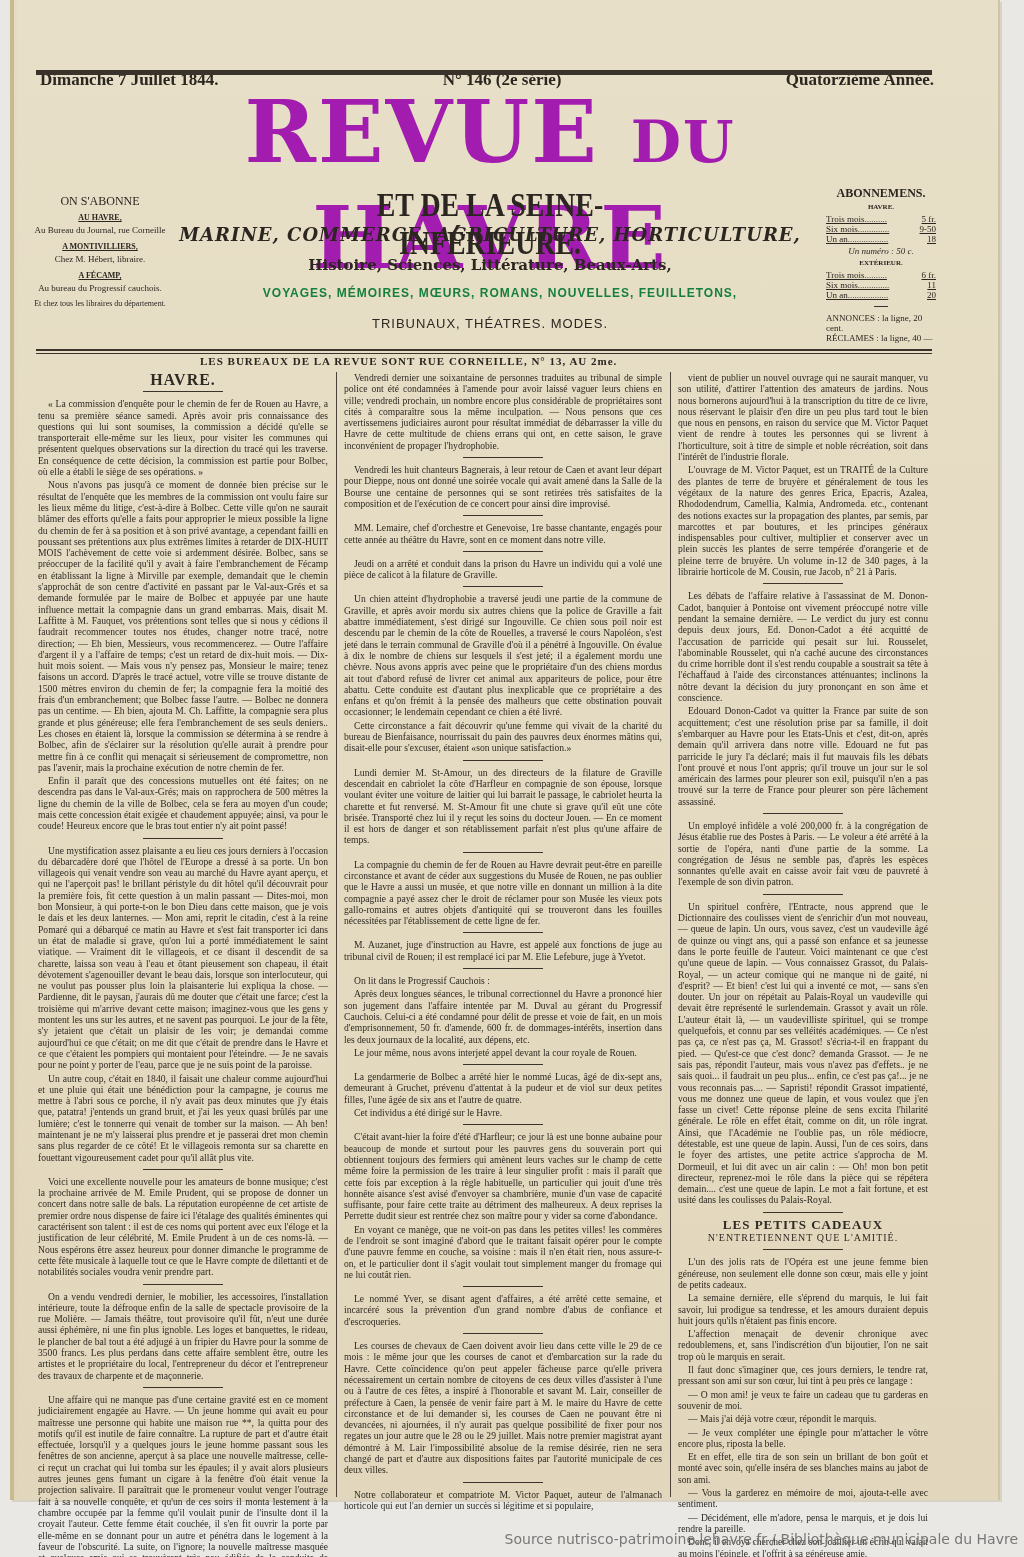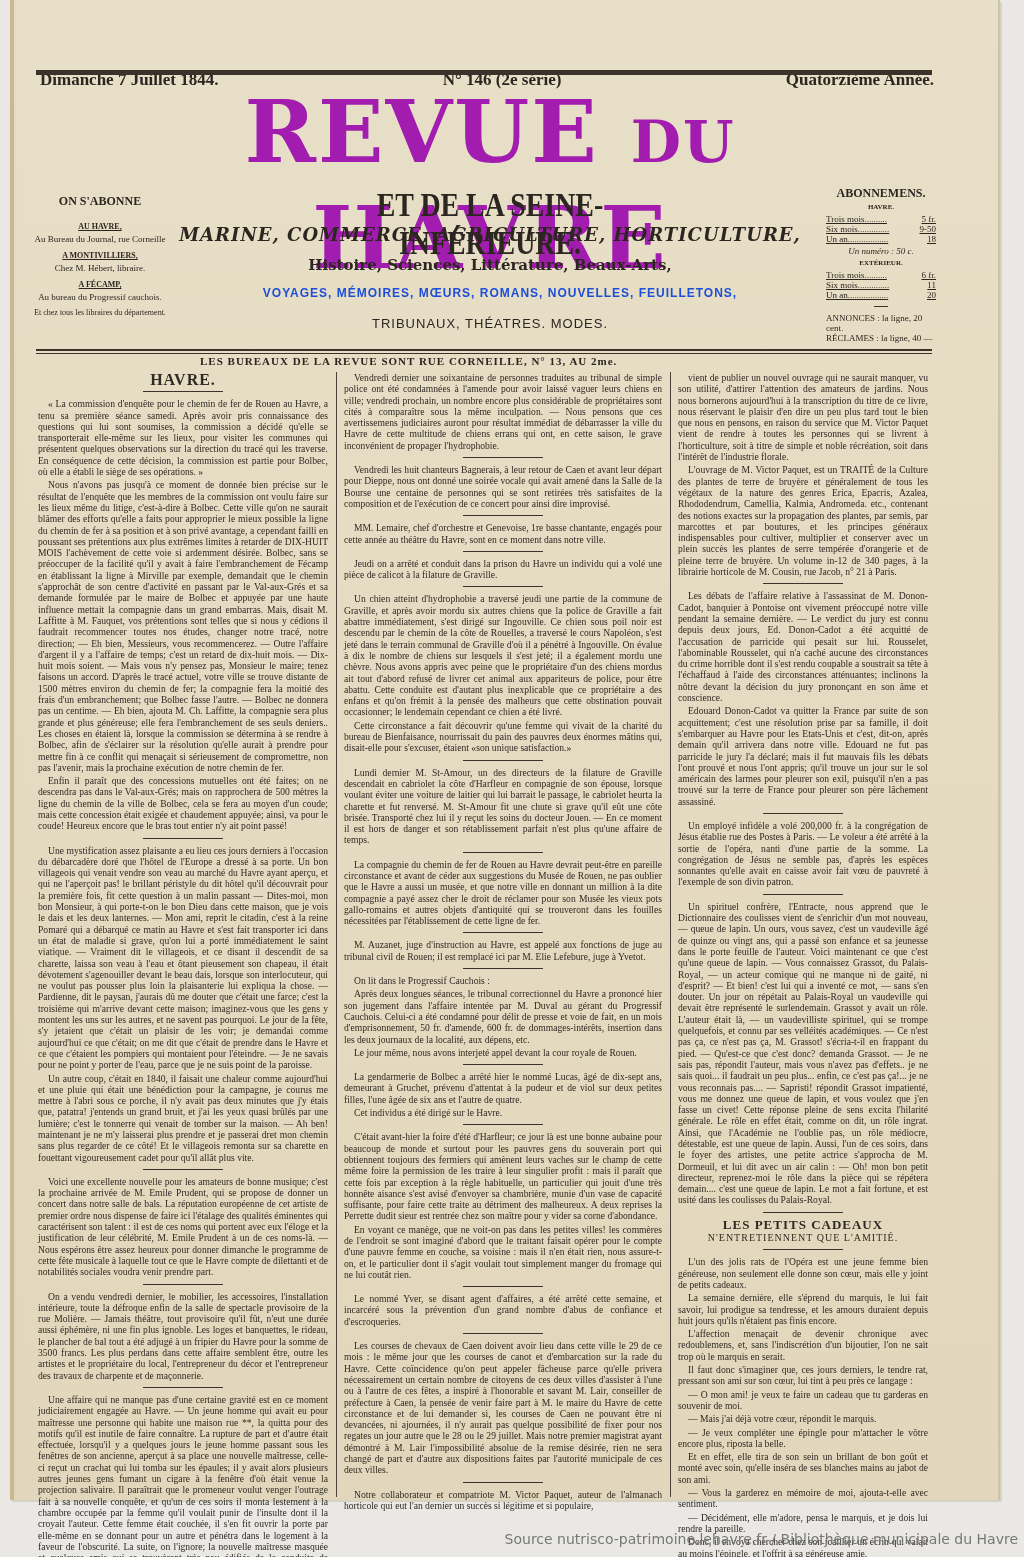--- a/index.html
+++ b/index.html
@@ -9,24 +9,24 @@
     border-right:2px solid #cfc3a6;box-shadow:2px 2px 0 #d8d2c4;}
   .edge{position:absolute;left:10px;top:0;width:4px;height:1500px;background:#c9b98f;}
   .top-line{position:absolute;left:40px;right:90px;top:46px;display:flex;justify-content:space-between;font-weight:bold;font-size:17px;}
   .top-line span{font-family:"Liberation Serif",serif;margin-top:24px;}
   .rule-thick{position:absolute;left:36px;width:896px;top:70px;height:4px;background:#3a332b;border-bottom:1px solid #3a332b;}
   .masthead{position:absolute;left:60px;top:84px;width:860px;text-align:center;font-family:"DejaVu Serif",serif;font-weight:900;font-size:86px;letter-spacing:2px;color:#a21caf;line-height:96px;transform:scaleY(1.0);}
   .masthead .du{font-size:58px;}
   .sub-title{position:absolute;left:260px;width:460px;top:186px;text-align:center;font-family:"Liberation Serif",serif;font-weight:bold;font-size:34px;letter-spacing:0px;transform:scaleX(0.82);transform-origin:center;}
   .topics1{position:absolute;left:150px;width:680px;top:224px;text-align:center;font-family:"DejaVu Serif",serif;font-weight:bold;font-style:italic;font-size:18px;letter-spacing:1px;}
   .topics2{position:absolute;left:260px;width:460px;top:256px;text-align:center;font-family:"DejaVu Serif",serif;font-weight:bold;font-size:15px;}
-  .topics3{position:absolute;left:180px;width:640px;top:286px;text-align:center;font-family:"Liberation Sans",sans-serif;font-weight:bold;font-size:12px;letter-spacing:1px;color:#1d4ed8;}
+  .topics3{position:absolute;left:180px;width:640px;top:286px;text-align:center;font-family:"Liberation Sans",sans-serif;font-weight:bold;font-size:12px;letter-spacing:1px;color:#15803d;}
   .topics4{position:absolute;left:260px;width:460px;top:316px;text-align:center;font-family:"Liberation Sans",sans-serif;font-size:13px;letter-spacing:1px;}
   .abonne{position:absolute;left:30px;top:195px;width:140px;text-align:center;font-size:9px;line-height:12px;}
-  .abonne .h{font-weight:bold;font-size:12px;margin-bottom:14px;}
+  .abonne .h{font-weight:normal;font-size:12px;margin-bottom:5px;}
   .abonne .sc{font-variant:small-caps;font-weight:bold;font-size:8px;margin-top:5px;text-decoration:underline;}
   .abonnemens{position:absolute;left:826px;top:188px;width:110px;font-size:9px;line-height:10px;}
   .abonnemens .h{font-weight:bold;font-size:12px;text-align:center;margin-bottom:4px;}
   .abonnemens .sc{font-weight:bold;font-size:7px;text-align:center;margin:2px 0;}
   .abonnemens .row{display:flex;justify-content:space-between;text-decoration:underline;}
   .abonnemens .center{text-align:center;font-style:italic;margin:2px 0;}
   .rule2{position:absolute;left:36px;width:896px;top:349px;height:2px;background:#3a332b;}
   .rule2b{position:absolute;left:36px;width:896px;top:353px;height:1px;background:#3a332b;}
   .bureaux{position:absolute;left:200px;width:620px;top:355px;text-align:left;font-weight:bold;font-size:11px;letter-spacing:1px;}
   .col{position:absolute;top:372px;font-size:9.6px;line-height:11.3px;text-align:justify;color:#2f2a23;}

